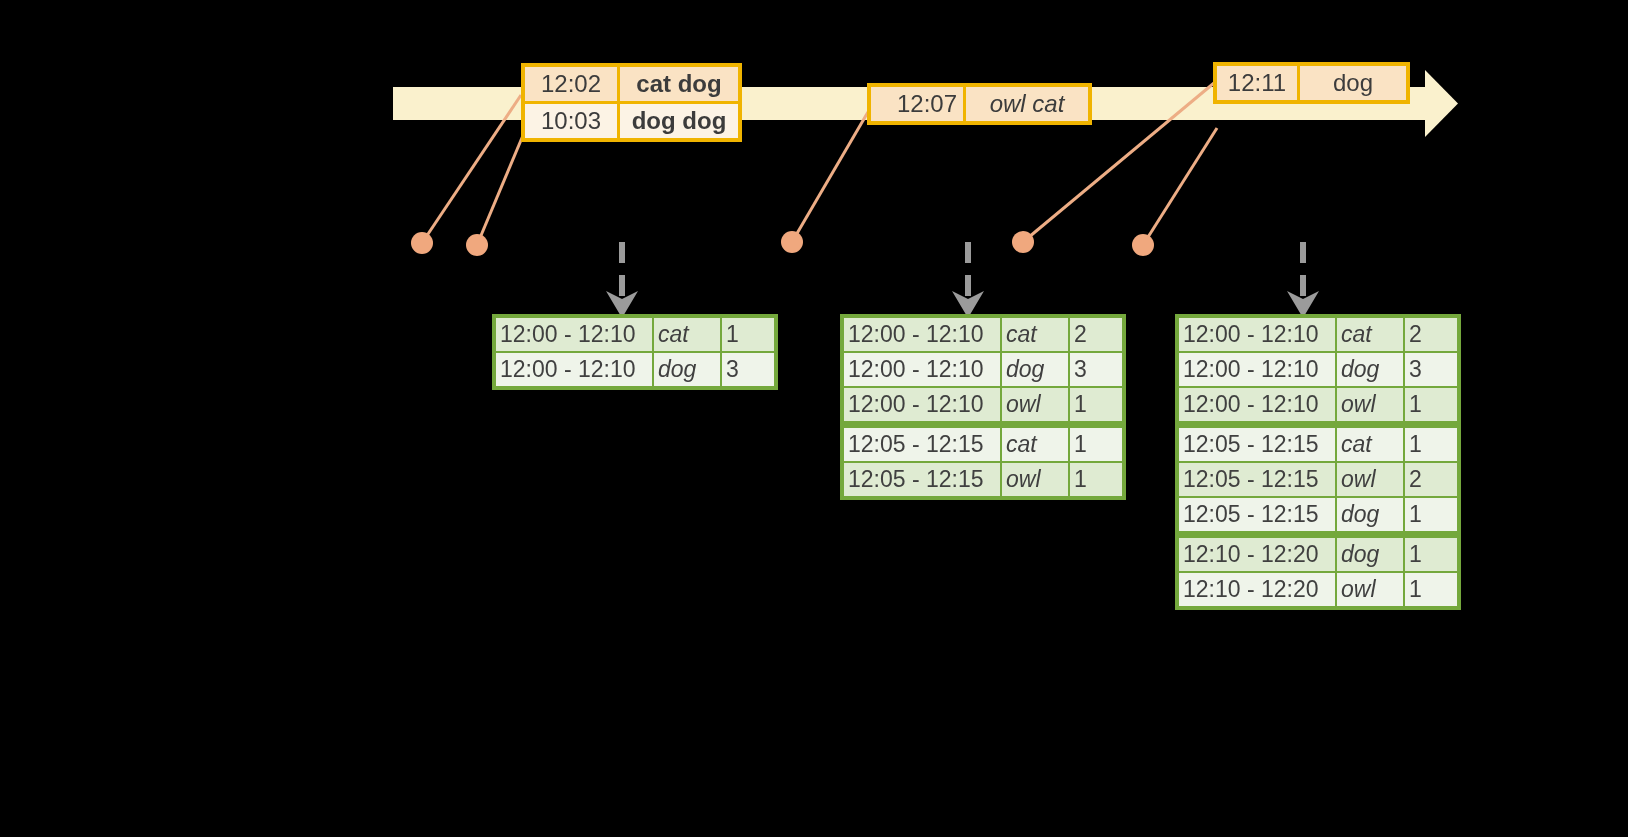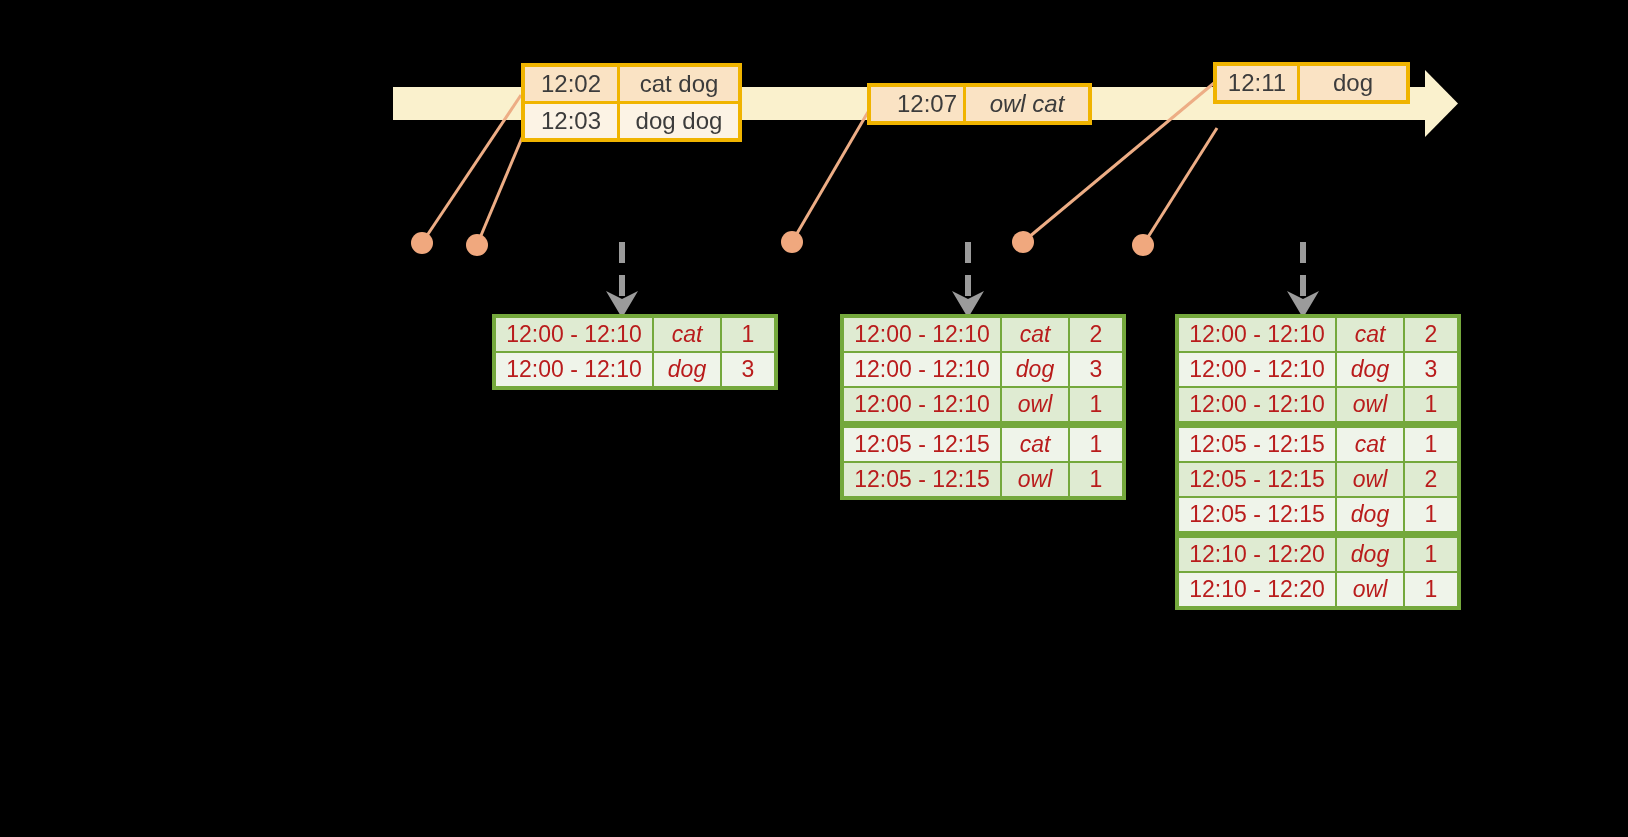--- a/index.html
+++ b/index.html
@@ -33,36 +33,36 @@
     height: 34px;
     text-align: center;
     font-size: 24px;
     color: #3C3C3C;
     padding: 0 6px;
   }
   table.event-table tr:nth-child(odd) td  { background: #FAE3C4; }
   table.event-table tr:nth-child(even) td { background: #FCF3E5; }
   table.event-table td.time { min-width: 78px; }
   table.event-table td.word { min-width: 102px; }
-  #evt1 td.time { min-width: 80px; }  #evt1 td.word { min-width: 106px; }
+  #evt1 td.time { min-width: 80px; }  #evt1 td.word { min-width: 106px; font-weight: bold; }
   #evt2 td.time { min-width: 80px; text-align: right; }  #evt2 td.word { min-width: 110px; font-style: italic; }
   #evt3 td.time { min-width: 68px; }  #evt3 td.word { min-width: 94px; }
 
   
   table.result-table {
     position: absolute;
     border-collapse: collapse;
     border: 4px solid #74A83C;
   }
   table.result-table td {
     border: 2px solid #74A83C;
     height: 33px;
-    text-align: center;
+    text-align: left;
     font-size: 23px;
-    color: #b91c1c;
+    color: #404040;
     padding: 0 4px;
   }
   table.result-table tr:nth-child(odd)  td { background: #DFEBD2; }
   table.result-table tr:nth-child(even) td { background: #EFF4EA; }
   table.result-table td.win   { width: 148px; }
   table.result-table td.word  { width: 58px; font-style: italic;  }
   table.result-table td.count { width: 44px;  }
   table.result-table tr.group-start td { border-top: 7px solid #74A83C; }
 </style>
 </head>
@@ -101,21 +101,21 @@
     </g>
   </svg>
 
   <table class="event-table" id="evt1" style="left:521px; top:63px;padding-left:48px;">
     <tbody>
         <tr>
       <td class="time">12:02</td>
       <td class="word">cat dog</td>
     </tr>
     <tr>
-      <td class="time">12:03</td>
+      <td class="time">10:03</td>
       <td class="word">dog dog</td>
     </tr>
   </tbody>
     </table>
 
   <table class="event-table" id="evt2" style="left:867px; top:83px;">
     <tbody>
         <tr>
       <td class="time">12:07</td>
       <td class="word">owl cat</td>

